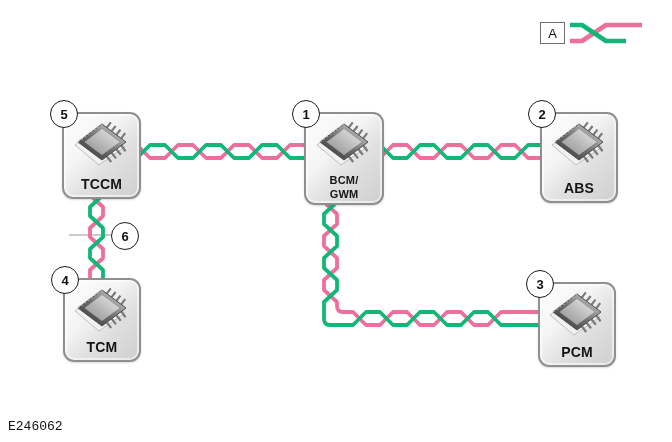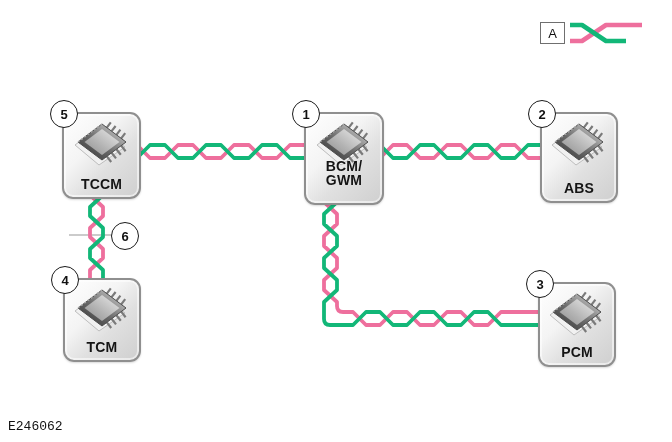--- a/index.html
+++ b/index.html
@@ -14,21 +14,21 @@
     position:absolute;border:2px solid #8f8f8f;border-radius:11px;
     background:linear-gradient(135deg,#ffffff 0%,#f4f4f4 38%,#e0e0e0 62%,#cfcfcf 100%);
     box-shadow:inset 0 0 0 2px rgba(255,255,255,.55), 0 1px 2px rgba(0,0,0,.15);
   }
   .node .chip{position:absolute;left:50%;top:4px;transform:translateX(-50%);}
   .node .label{
     position:absolute;left:0;right:0;bottom:5px;text-align:center;
     font-weight:bold;font-size:14px;line-height:15px;color:#141414;
     letter-spacing:.2px;
   }
-  .node .label.two-line{bottom:16px;font-size:14px;line-height:14px;}
+  .node .label.two-line{bottom:2px;font-size:11px;line-height:14px;}
   
   .badge{
     position:absolute;width:26px;height:26px;border-radius:50%;
     background:#ffffff;border:1.5px solid #1a1a1a;
     display:flex;align-items:center;justify-content:center;
     font-weight:bold;font-size:13px;color:#111;z-index:5;
   }
   .node>.badge{left:-14px;top:-14px;}
   
   .legend{position:absolute;left:540px;top:16px;display:flex;align-items:center;}

